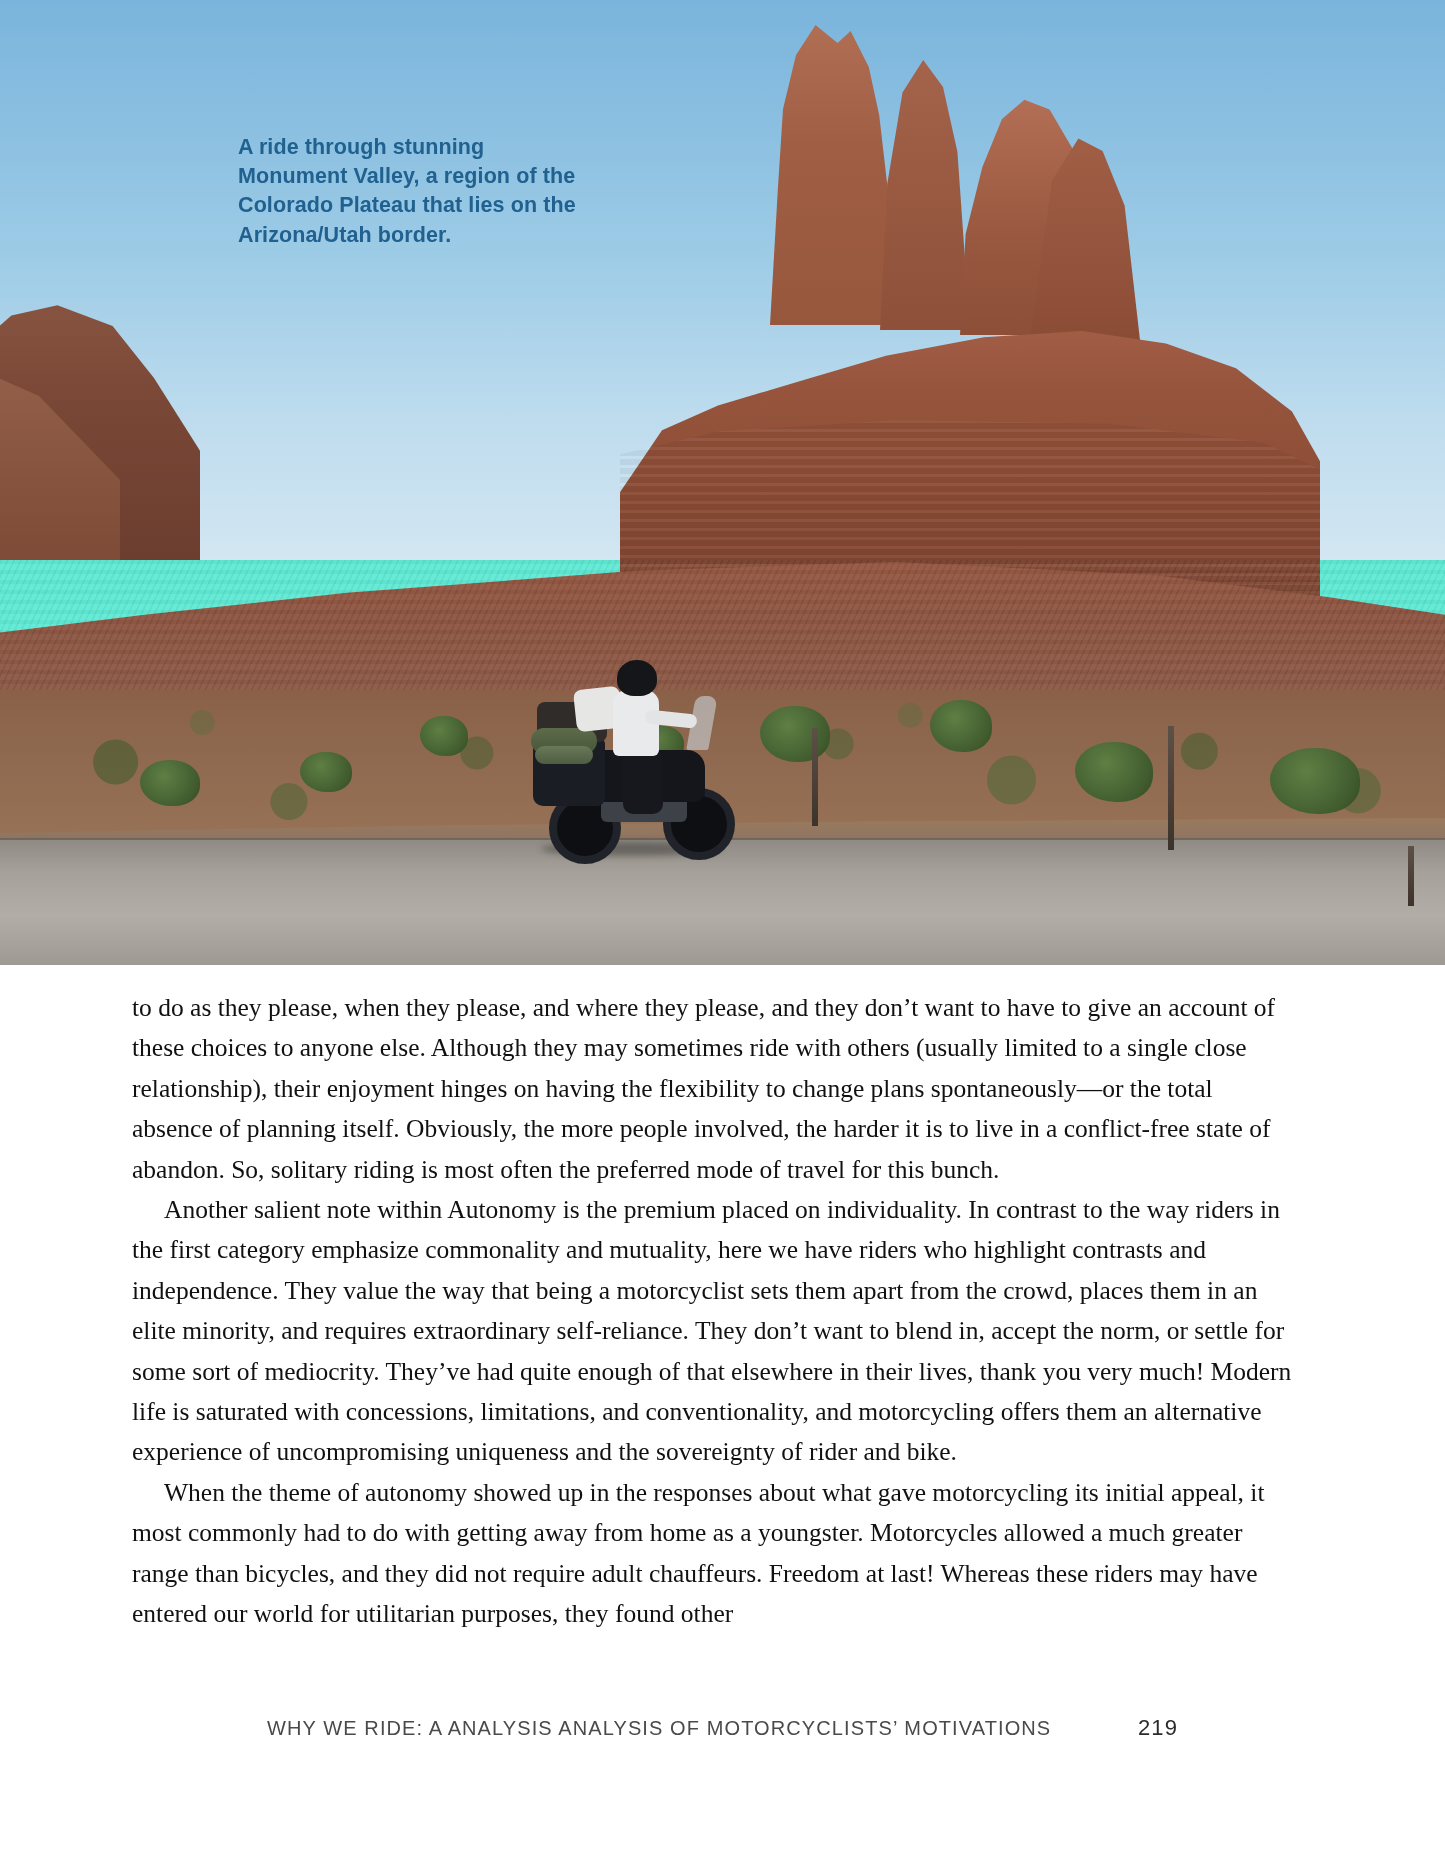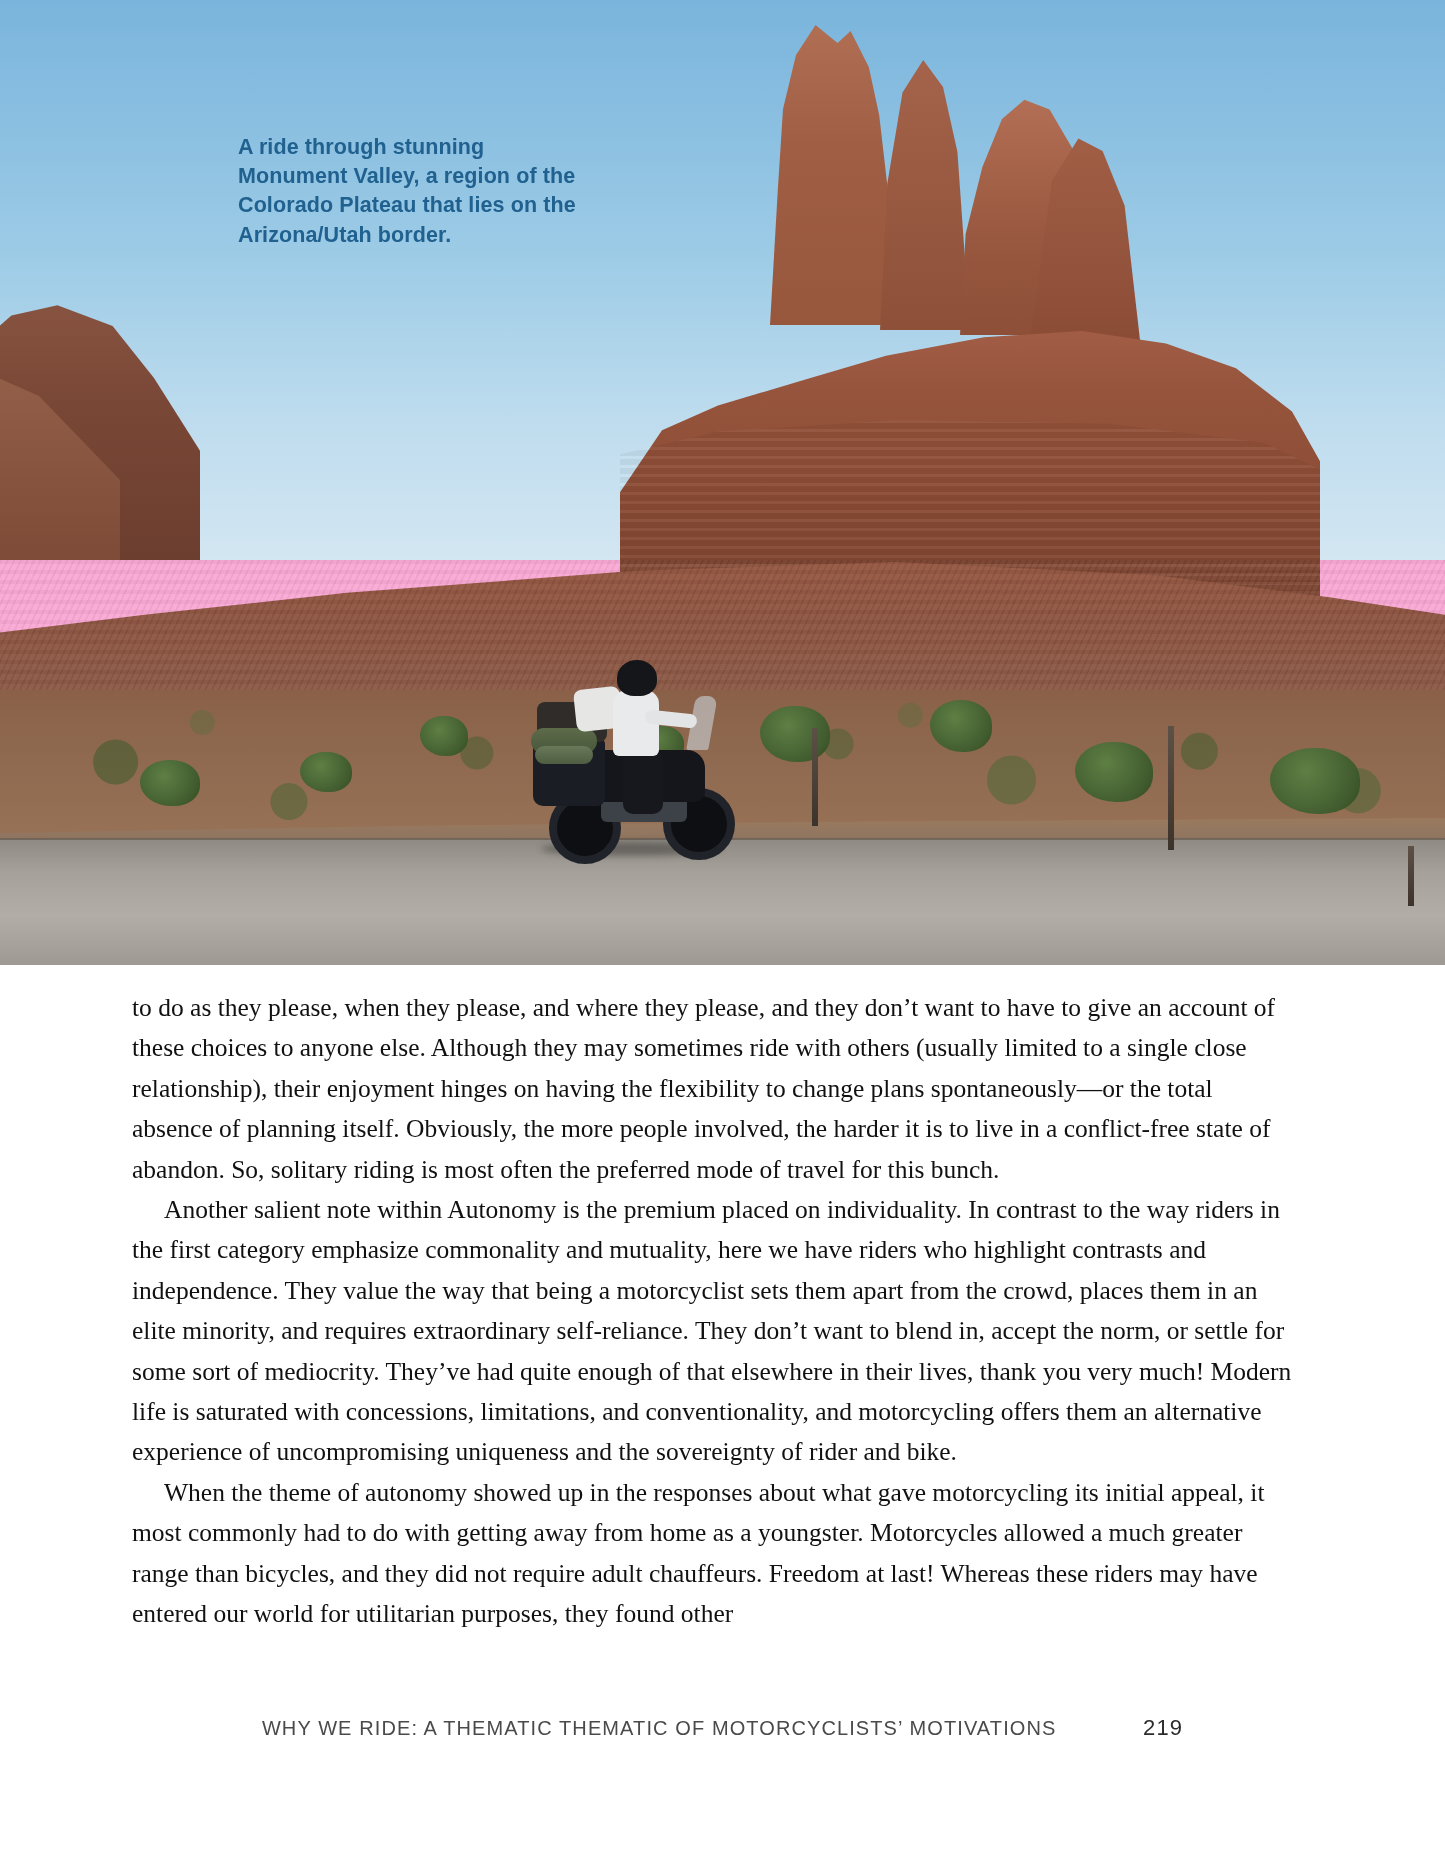--- a/index.html
+++ b/index.html
@@ -16,21 +16,21 @@
   }
 
   
   .photo {
     position: absolute;
     left: 0;
     top: 0;
     width: 1445px;
     height: 965px;
     overflow: hidden;
-    background: #f9a8d4;
+    background: #5eead4;
   }
 
   
   .sky {
     position: absolute;
     left: 0; top: 0;
     width: 100%;
     height: 560px;
     background: linear-gradient(to bottom, #7ab4dc 0%, #9ccbe6 45%, #bedcee 75%, #d3e6f2 100%);
   }
@@ -433,16 +433,16 @@
 </div>
 
 <div class="page-body">
   <div class="column">
     <p>to do as they please, when they please, and where they please, and they don’t want to have to give an account of these choices to anyone else. Although they may sometimes ride with others (usually limited to a single close relationship), their enjoyment hinges on having the flexibility to change plans spontaneously—or the total absence of planning itself. Obviously, the more people involved, the harder it is to live in a conflict-free state of abandon. So, solitary riding is most often the preferred mode of travel for this bunch.</p>
     <p class="indent">Another salient note within Autonomy is the premium placed on individuality. In contrast to the way riders in the first category emphasize commonality and mutuality, here we have riders who highlight contrasts and independence. They value the way that being a motorcyclist sets them apart from the crowd, places them in an elite minority, and requires extraordinary self-reliance. They don’t want to blend in, accept the norm, or settle for some sort of mediocrity. They’ve had quite enough of that elsewhere in their lives, thank you very much! Modern life is saturated with concessions, limitations, and conventionality, and motorcycling offers them an alternative experience of uncompromising uniqueness and the sovereignty of rider and bike.</p>
     <p class="indent">When the theme of autonomy showed up in the responses about what gave motorcycling its initial appeal, it most commonly had to do with getting away from home as a youngster. Motorcycles allowed a much greater range than bicycles, and they did not require adult chauffeurs. Freedom at last! Whereas these riders may have entered our world for utilitarian purposes, they found other</p>
   </div>
 
   <div class="footer">
-    <span class="runhead">WHY WE RIDE: A THEMATIC THEMATIC OF MOTORCYCLISTS’ MOTIVATIONS</span>
+    <span class="runhead">WHY WE RIDE: A ANALYSIS ANALYSIS OF MOTORCYCLISTS’ MOTIVATIONS</span>
     <span class="pagenum">219</span>
   </div>
 </div>
 
 </body></html>

